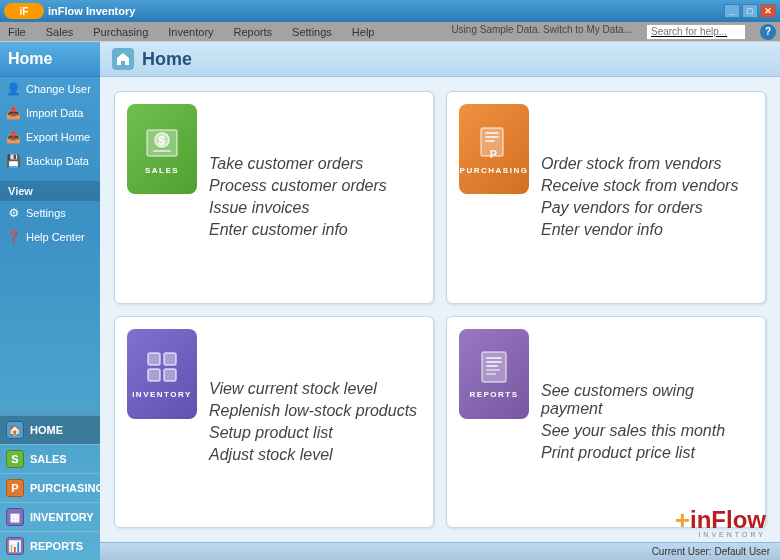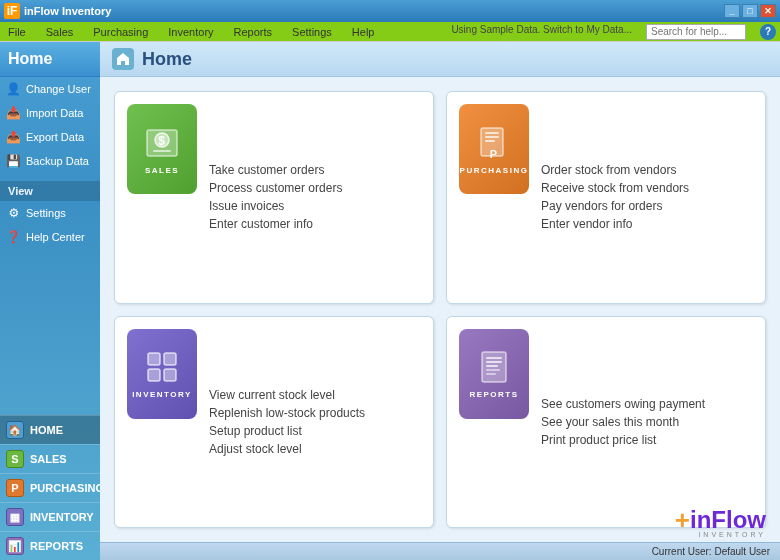--- a/index.html
+++ b/index.html
@@ -4,35 +4,35 @@
   <style>
     * { margin: 0; padding: 0; box-sizing: border-box; }
     body { width: 780px; height: 560px; overflow: hidden; font-family: 'Segoe UI', Tahoma, sans-serif; font-size: 12px; background: #d4e8f5; }
 
     
     .title-bar {
       background: linear-gradient(to bottom, #4a9fd4, #2a7ab8);
       height: 22px; display: flex; align-items: center; padding: 0 4px;
       color: white; font-size: 11px; font-weight: bold;
     }
-    .title-bar-icon { width: 16px; height: 16px; margin-right: 4px; background: #ff9900; border-radius: 2px; display: flex; align-items: center; justify-content: center; font-size: 12px; color: white; font-weight: bold; }
+    .title-bar-icon { width: 40px; height: 16px; margin-right: 4px; background: #ff9900; border-radius: 8px; display: flex; align-items: center; justify-content: center; font-size: 10px; color: white; font-weight: bold; }
     .title-bar-text { flex: 1; }
     .title-bar-controls { display: flex; gap: 2px; }
     .title-btn { width: 16px; height: 14px; background: #6ab0e0; border: 1px solid #3a80b0; color: white; font-size: 9px; display: flex; align-items: center; justify-content: center; cursor: pointer; }
     .title-btn.close { background: #e05030; }
 
     
     .menu-bar {
-      background: #84cc16; height: 20px; display: flex; align-items: center;
+      background: #a3a3a3; height: 20px; display: flex; align-items: center;
       padding: 0 4px; border-bottom: 1px solid #ccc; gap: 12px;
       font-size: 11px; color: #333;
     }
     .menu-item { cursor: pointer; padding: 2px 4px; }
     .menu-bar-right { margin-left: auto; display: flex; align-items: flex-start; gap: 14px; font-size: 10px; color: #444; }
-    .search-box { border: 1px solid #aaa; height: 16px; width: 100px; font-size: 10px; padding: 0 4px; background: white; }
+    .search-box { border: 1px solid #aaa; height: 16px; width: 100px; font-size: 10px; padding: 0 4px; background: white; text-decoration: underline; }
     .help-btn { width: 16px; height: 16px; background: #2a7ab8; border-radius: 50%; color: white; font-size: 10px; font-weight: bold; display: flex; align-items: center; justify-content: center; cursor: pointer; }
 
     
     .main-layout { display: flex; height: calc(560px - 22px - 20px); }
 
     
     .sidebar {
       width: 100px; background: linear-gradient(to bottom, #4a9fd4 0%, #3a8fc4 30%, #5aafd4 100%);
       display: flex; flex-direction: column; color: white;
     }
@@ -95,21 +95,21 @@
       align-items: center; justify-content: center; flex-shrink: 0; color: white;
       font-size: 9px; font-weight: bold; letter-spacing: 1px; gap: 4px;
     }
     .module-icon-box.sales { background: linear-gradient(135deg, #70c050, #50a030); }
     .module-icon-box.purchasing { background: linear-gradient(135deg, #f09040, #d07020); }
     .module-icon-box.inventory { background: linear-gradient(135deg, #8070d0, #6050b0); }
     .module-icon-box.reports { background: linear-gradient(135deg, #9878c0, #7858a0); }
     .module-label { font-size: 8px; font-weight: bold; letter-spacing: 1.5px; }
 
     .module-info { display: flex; flex-direction: column; justify-content: center; gap: 4px; }
-    .module-info-item { font-size: 12px; color: #444; }
+    .module-info-item { font-size: 16px; color: #444; font-style: italic; }
 
     
     .status-bar {
       background: linear-gradient(to bottom, #c0d8f0, #a8c8e0);
       height: 18px; display: flex; align-items: center; justify-content: flex-end;
       padding: 0 10px; font-size: 10px; color: #333; border-top: 1px solid #90b8d8;
     }
 
     .content-wrapper { position: relative; flex: 1; display: flex; flex-direction: column; }
   </style>
@@ -150,21 +150,21 @@
     <div class="sidebar-item">
       <span class="sidebar-icon">👤</span>
       <span>Change User</span>
     </div>
     <div class="sidebar-item">
       <span class="sidebar-icon">📥</span>
       <span>Import Data</span>
     </div>
     <div class="sidebar-item">
       <span class="sidebar-icon">📤</span>
-      <span>Export Data</span>
+      <span>Export Home</span>
     </div>
     <div class="sidebar-item">
       <span class="sidebar-icon">💾</span>
       <span>Backup Data</span>
     </div>
 
     <div class="sidebar-section-title" style="margin-top:8px;">View</div>
 
     <div class="sidebar-item">
       <span class="sidebar-icon">⚙</span>
@@ -288,21 +288,21 @@
             <span class="module-info-item">Print product price list</span>
           </div>
         </div>
 
       </div>
     </div>
 
     <div style="position:absolute; bottom:22px; right:14px; display:flex; flex-direction:column; align-items:flex-end;">
       <div style="display:flex; align-items:center;">
         <span style="color:#f0a030; font-size:26px; font-weight:bold; line-height:1;">+</span>
-        <span style="color:#6d28d9; font-size:24px; font-weight:bold; line-height:1;">inFlow</span>
+        <span style="color:#b91c1c; font-size:24px; font-weight:bold; line-height:1;">inFlow</span>
       </div>
       <span style="font-size:7px; color:#888; letter-spacing:3px; margin-top:-2px;">INVENTORY</span>
     </div>
 
     <div class="status-bar">
       <span>Current User:   Default User</span>
     </div>
   </div>
 
 </div>

